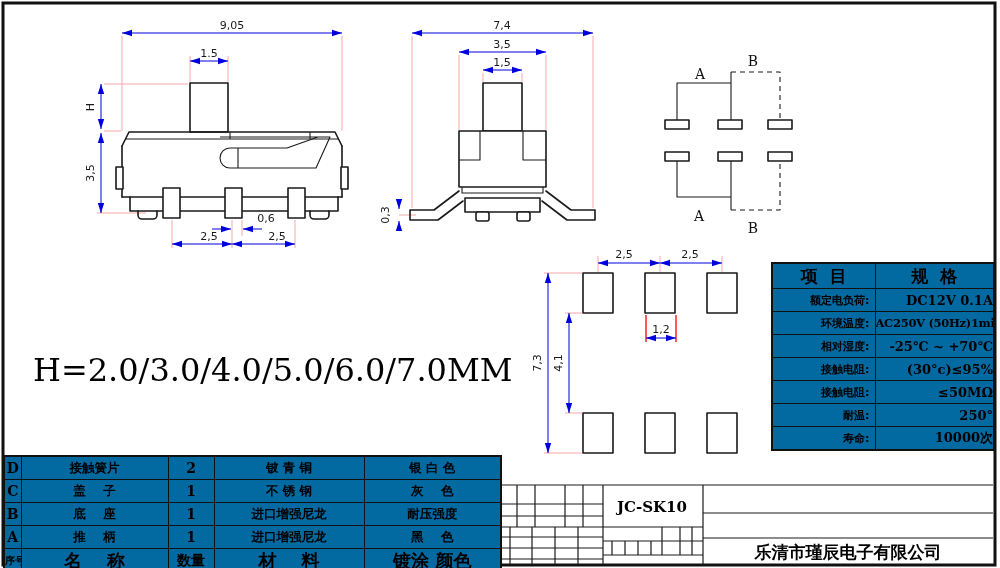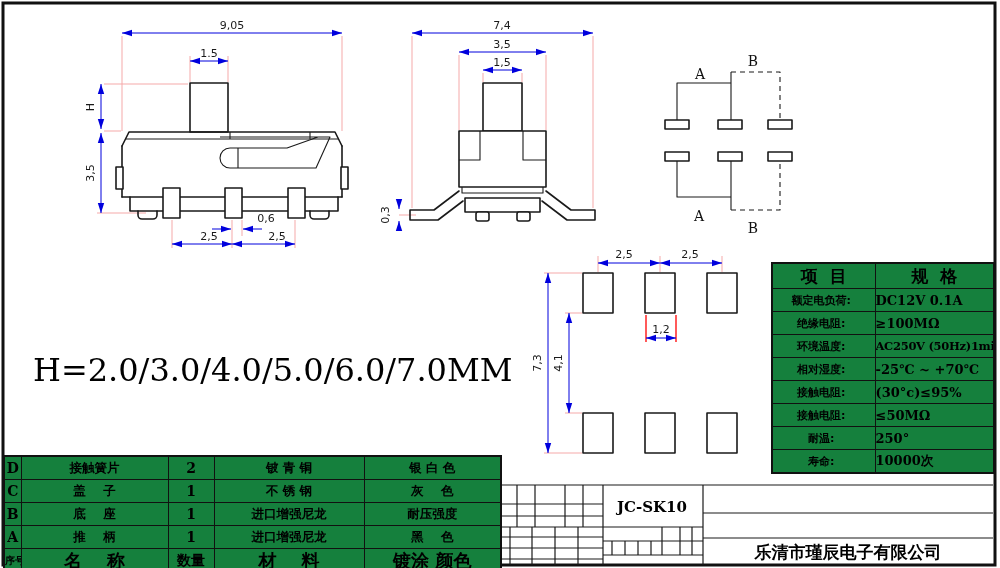--- a/index.html
+++ b/index.html
@@ -12,27 +12,27 @@
   .d{stroke:#0000dd;stroke-width:1;fill:none;}
   .e{stroke:#f5a9a9;stroke-width:1;fill:none;}
   .r{stroke:#ff0000;stroke-width:1.3;fill:none;}
   .tl{stroke:#1a1a1a;stroke-width:1.2;}
   .dt{font:11px "DejaVu Sans",sans-serif;fill:#1a1a1a;}
   .ab{font:14px "DejaVu Serif",serif;fill:#111;}
   .big{font:32px "DejaVu Serif",serif;fill:#000;}
   .tb{font:bold 15px "DejaVu Serif",serif;fill:#000;}
   .co{font:bold 17px "DejaVu Sans",sans-serif;fill:#000;}
   
-  table{border-collapse:collapse;background:#15803d;table-layout:fixed;padding-left:12px;}
+  table{border-collapse:collapse;background:#0369a1;table-layout:fixed;padding-left:12px;}
   td,th{border:1.5px solid #111;padding:0;overflow:hidden;white-space:pre;}
   .spec{position:absolute;left:771px;top:262px;width:222px;border:2.5px solid #111;}
   .spec th{height:24px;font:bold 17px "DejaVu Sans",sans-serif;text-align:center;}
   .spec td{height:22px;}
-  .spec .lab{font:bold 11px "DejaVu Sans",sans-serif;text-align:center;padding-right:5px;}
-  .spec .val{font:bold 13px "DejaVu Serif",serif;text-align:left;margin-left:44px;}
+  .spec .lab{font:bold 11px "DejaVu Sans",sans-serif;text-align:right;padding-right:5px;}
+  .spec .val{font:bold 13px "DejaVu Serif",serif;text-align:right;margin-left:44px;}
   .spec .tight{font-size:11.5px;letter-spacing:-0.3px;}
   .parts{position:absolute;left:3px;top:455px;width:497px;border:2.5px solid #111;}
   .parts td{height:22px;text-align:center;}
   .parts .no{font:bold 14px "DejaVu Serif",serif;}
   .parts .nm{font:bold 12.5px "DejaVu Sans",sans-serif;}
   .parts .qt{font:bold 14px "DejaVu Serif",serif;}
   .parts .f-sm{font:bold 10px "DejaVu Sans",sans-serif;}
   .parts .f-md{font:bold 14px "DejaVu Sans",sans-serif;}
   .parts .f-bg{font:bold 18px "DejaVu Sans",sans-serif;}
 </style>
@@ -221,24 +221,20 @@
   <tbody>
       <tr>
     <th>项  目</th>
     <th>规  格</th>
   </tr>
   <tr>
         <td class="lab">额定电负荷:</td>
         <td class="val">DC12V 0.1A</td>
       </tr>
   <tr>
-        <td class="lab">绝缘电阻:</td>
-        <td class="val">≥100MΩ</td>
-      </tr>
-  <tr>
         <td class="lab">环境温度:</td>
         <td class="val tight">AC250V (50Hz)1min</td>
       </tr>
   <tr>
         <td class="lab">相对湿度:</td>
         <td class="val">-25℃ ~ +70℃</td>
       </tr>
   <tr>
         <td class="lab">接触电阻:</td>
         <td class="val">(30°c)≤95%</td>

